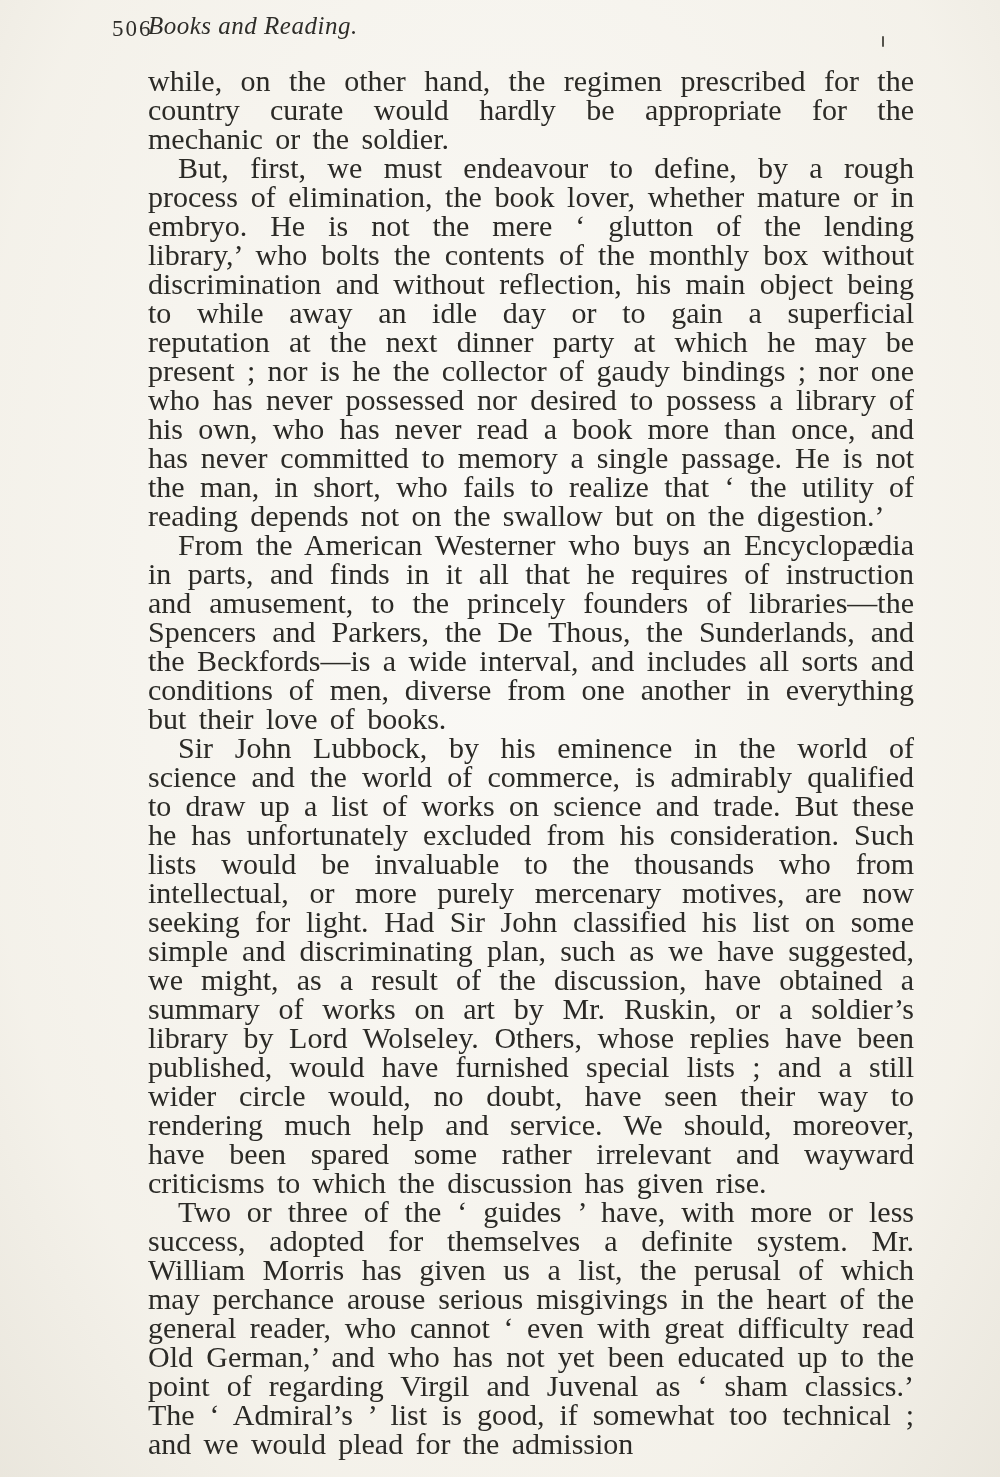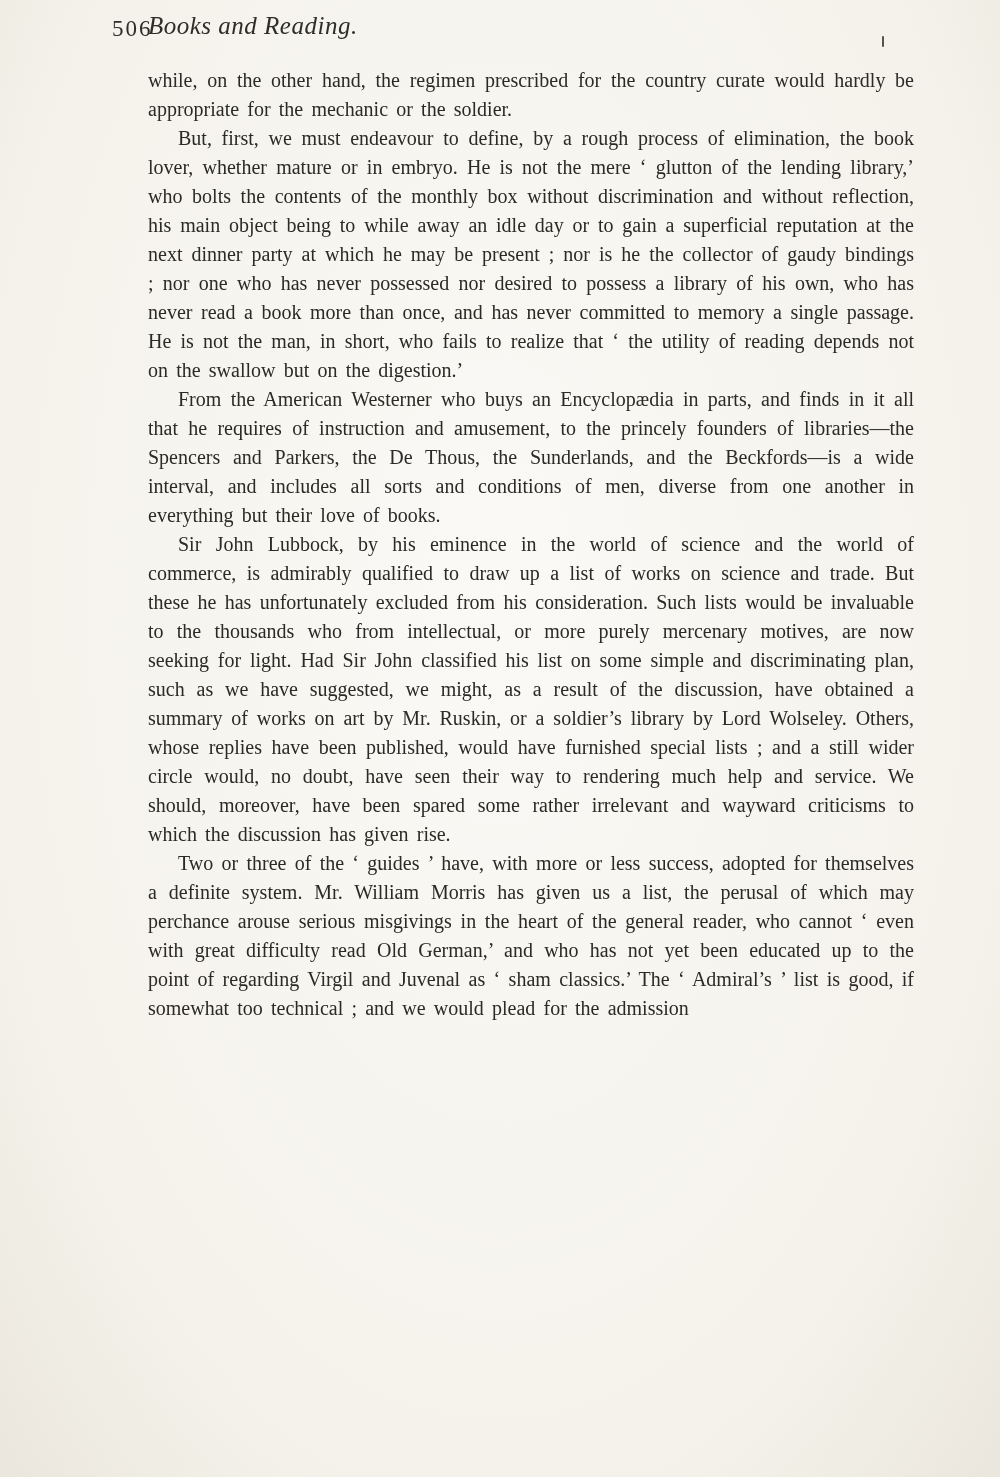--- a/index.html
+++ b/index.html
@@ -52,21 +52,21 @@
     border-radius: 1px;
   }
   .page-body {
     position: absolute;
     left: 148px;
     top: 66px;
     width: 766px;
   }
   .para {
     margin: 0;
-    font-size: 20px;
+    font-size: 30px;
     line-height: 29px;
     text-align: justify;
     word-spacing: 0.16em;
     color: #2b2a26;
   }
   .para.indent {
     text-indent: 30px;
   }
   .it {
   }

